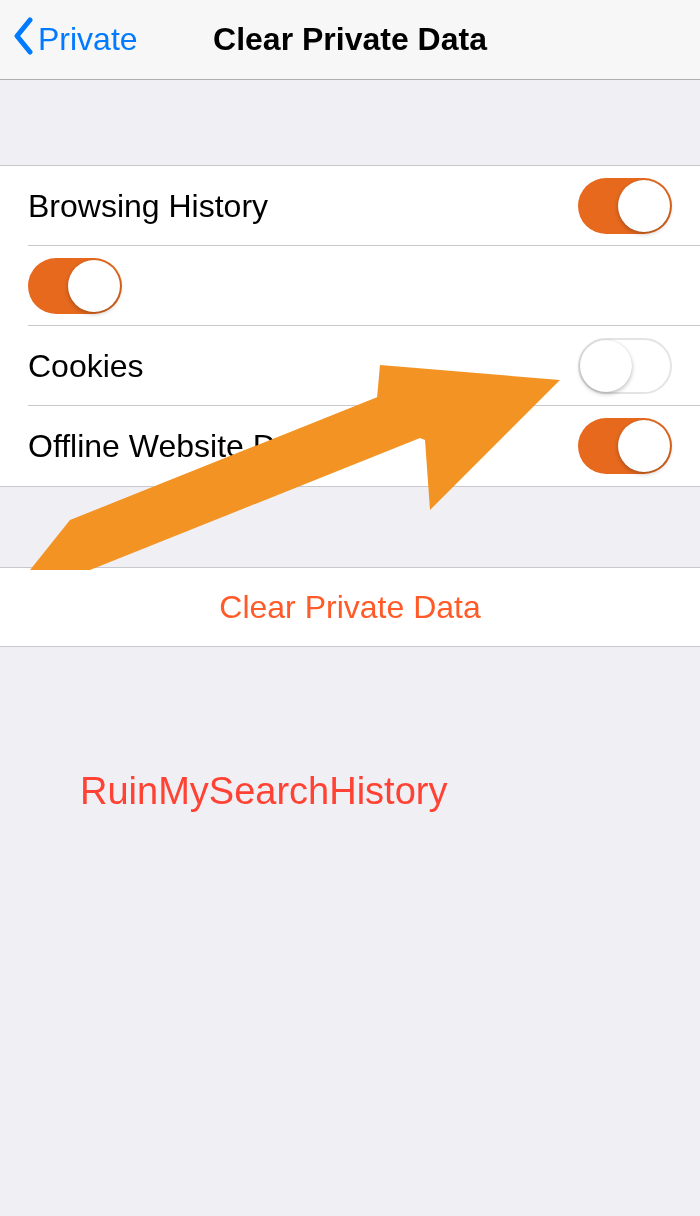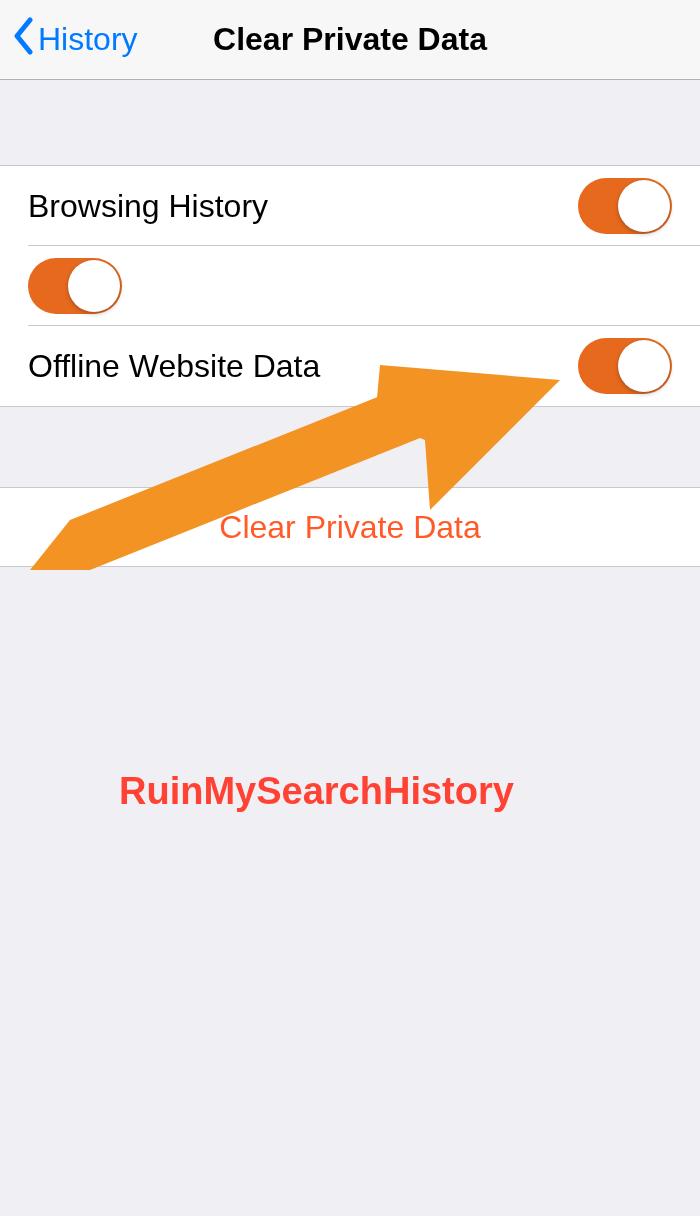--- a/index.html
+++ b/index.html
@@ -121,56 +121,61 @@
       font-size: 32px;
       color: #ff5a27;
       font-weight: 400;
     }
     .watermark {
       position: absolute;
       left: 80px;
       top: 770px;
       font-size: 38px;
       color: #ff4233;
-      font-weight: 700;
-      margin-left: 39px;
+      font-weight: 400;
     }
     .arrow-overlay {
       position: absolute;
       left: 30px;
       top: 310px;
       pointer-events: none;
     }
   </style>
 </head>
 <body>
 
 <div class="navbar">
   <div class="back-button">
     <span class="back-chevron">
       <svg width="22" height="38" viewBox="0 0 22 38">
         <polyline points="18,3 5,19 18,35" fill="none" stroke="#007aff" stroke-width="5" stroke-linecap="round" stroke-linejoin="round"></polyline>
       </svg>
     </span>
-    <span>History</span>
+    <span>Private</span>
   </div>
   <div class="navbar-title">Clear Private Data</div>
 </div>
 
 <div class="spacer-top"></div>
 
 <div class="list-group">
   <div class="list-row">
     <span class="list-label">Browsing History</span>
     <div class="toggle on">
         <div class="knob"></div>
       </div>
   </div>
   <div class="list-row">
     <div class="toggle on">
+        <div class="knob"></div>
+      </div>
+  </div>
+  <div class="list-row">
+    <span class="list-label">Cookies</span>
+    <div class="toggle off">
         <div class="knob"></div>
       </div>
   </div>
   <div class="list-row">
     <span class="list-label">Offline Website Data</span>
     <div class="toggle on">
         <div class="knob"></div>
       </div>
   </div>
 </div>

